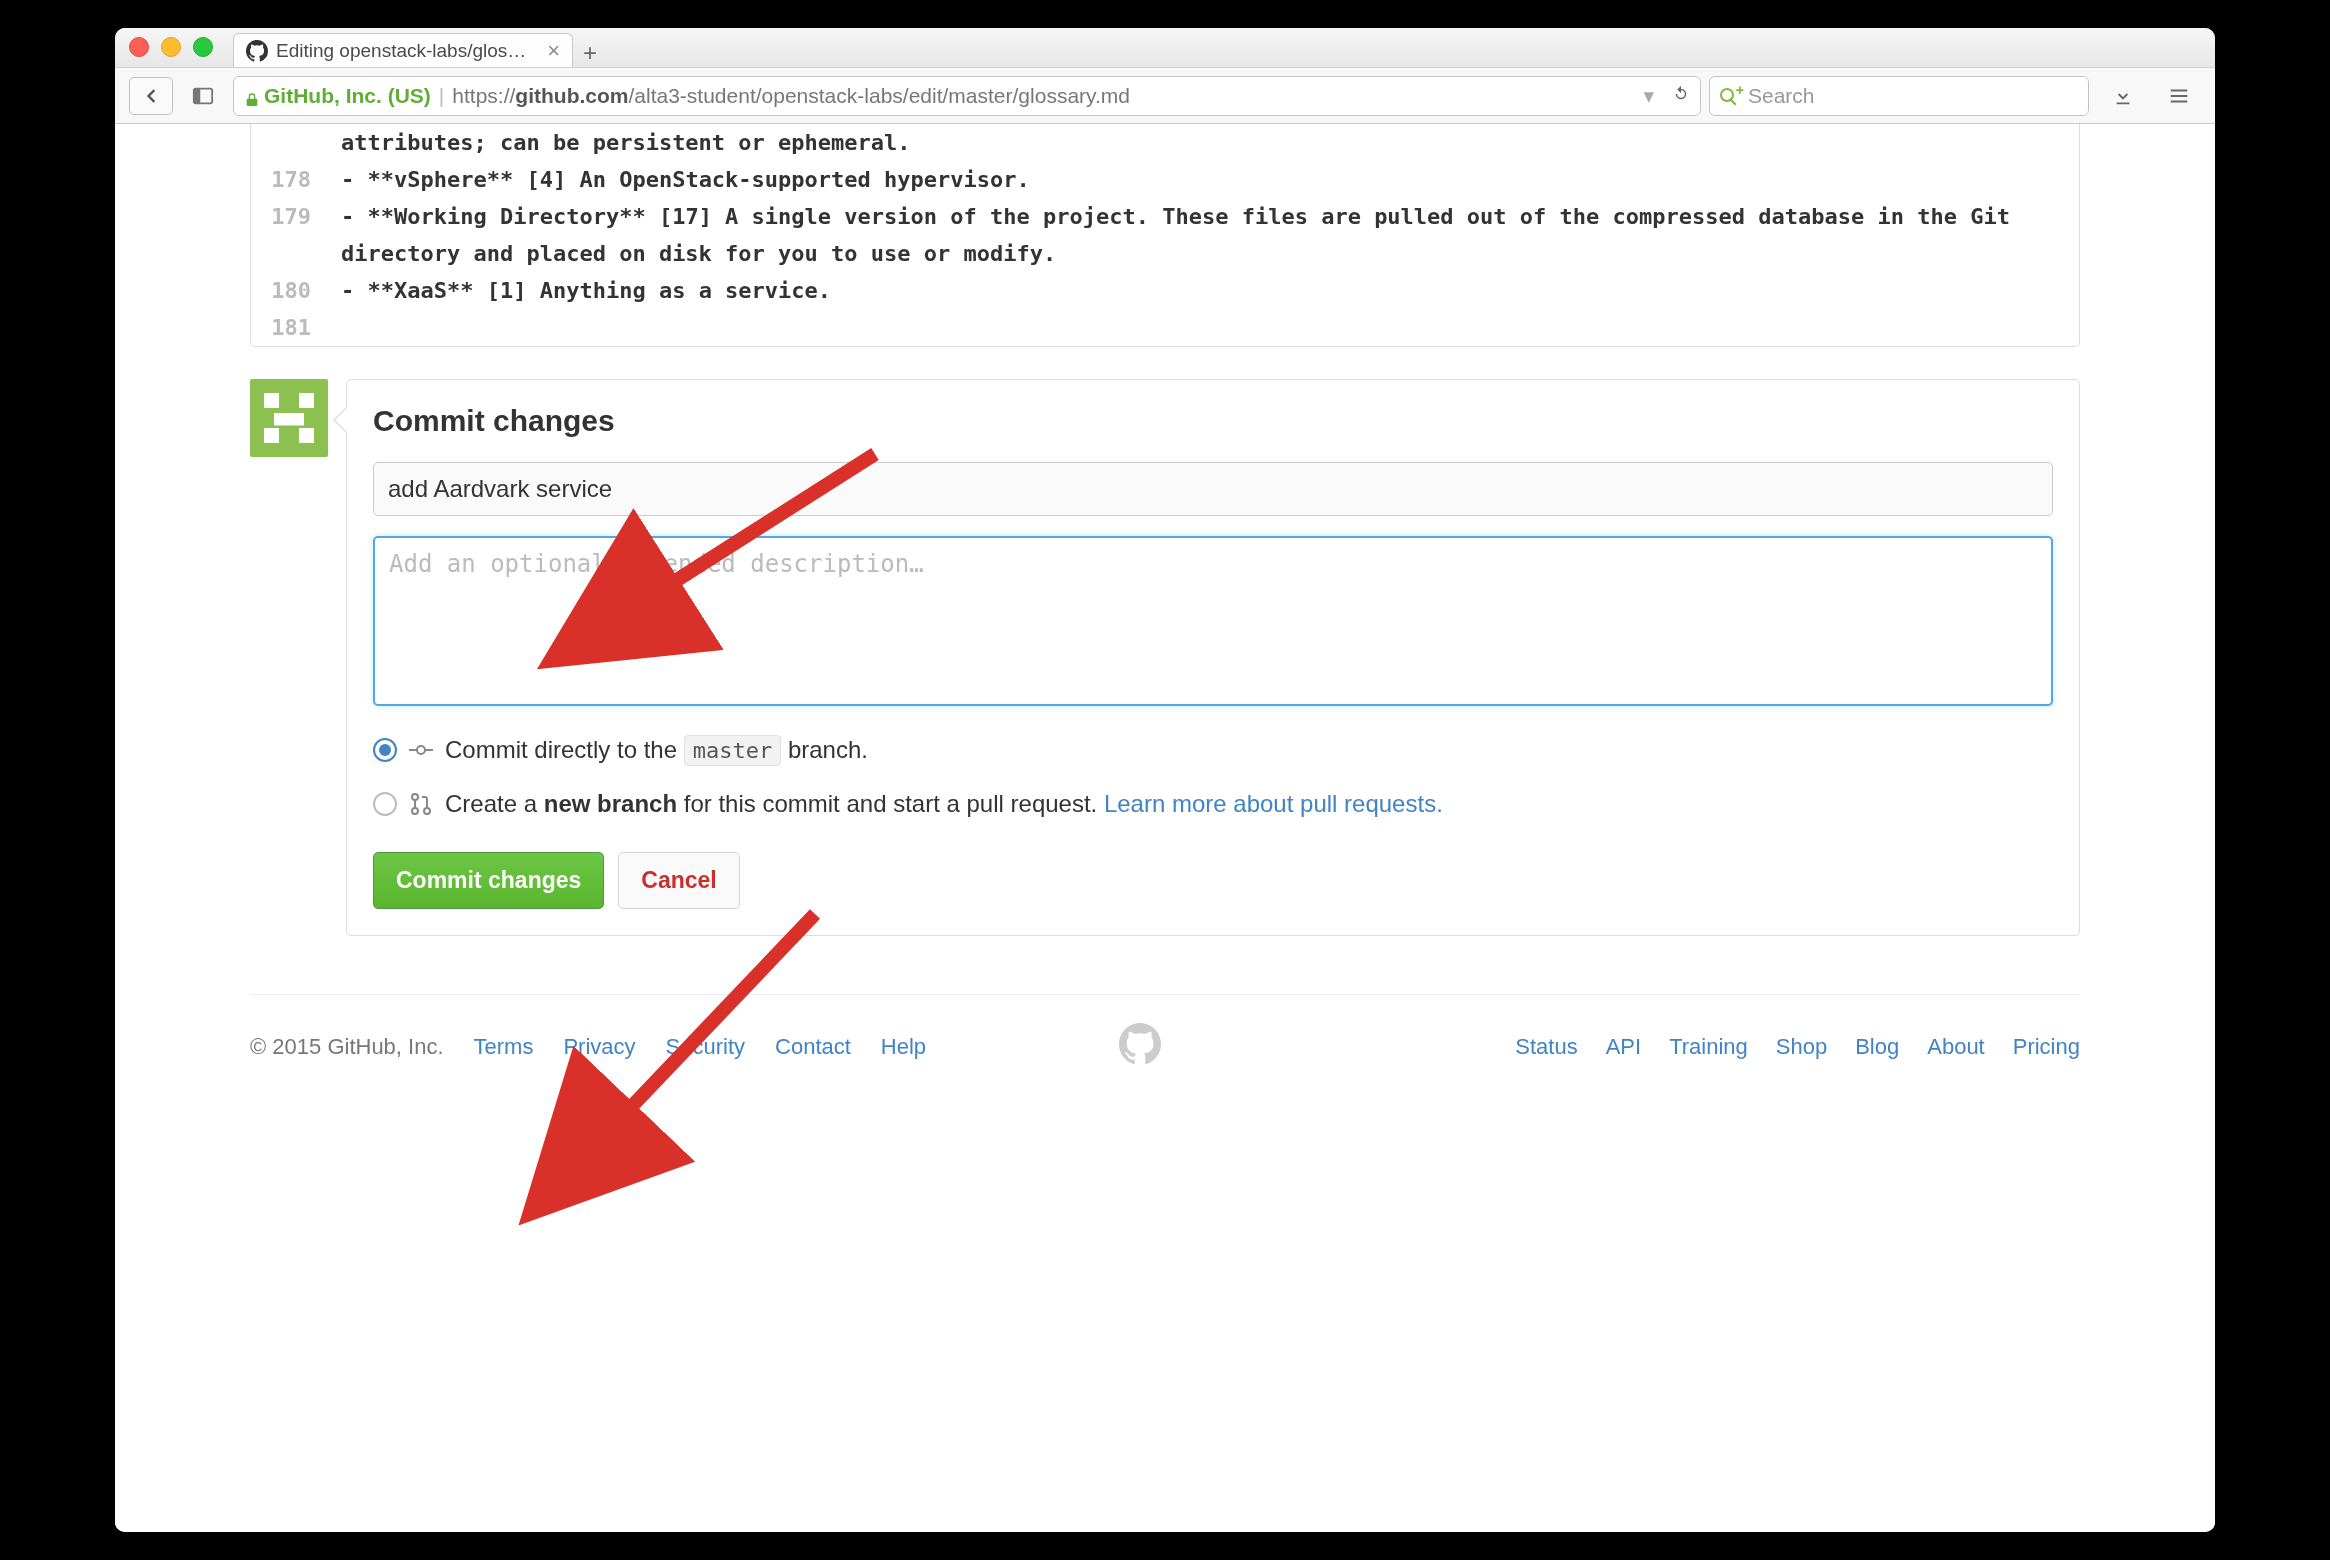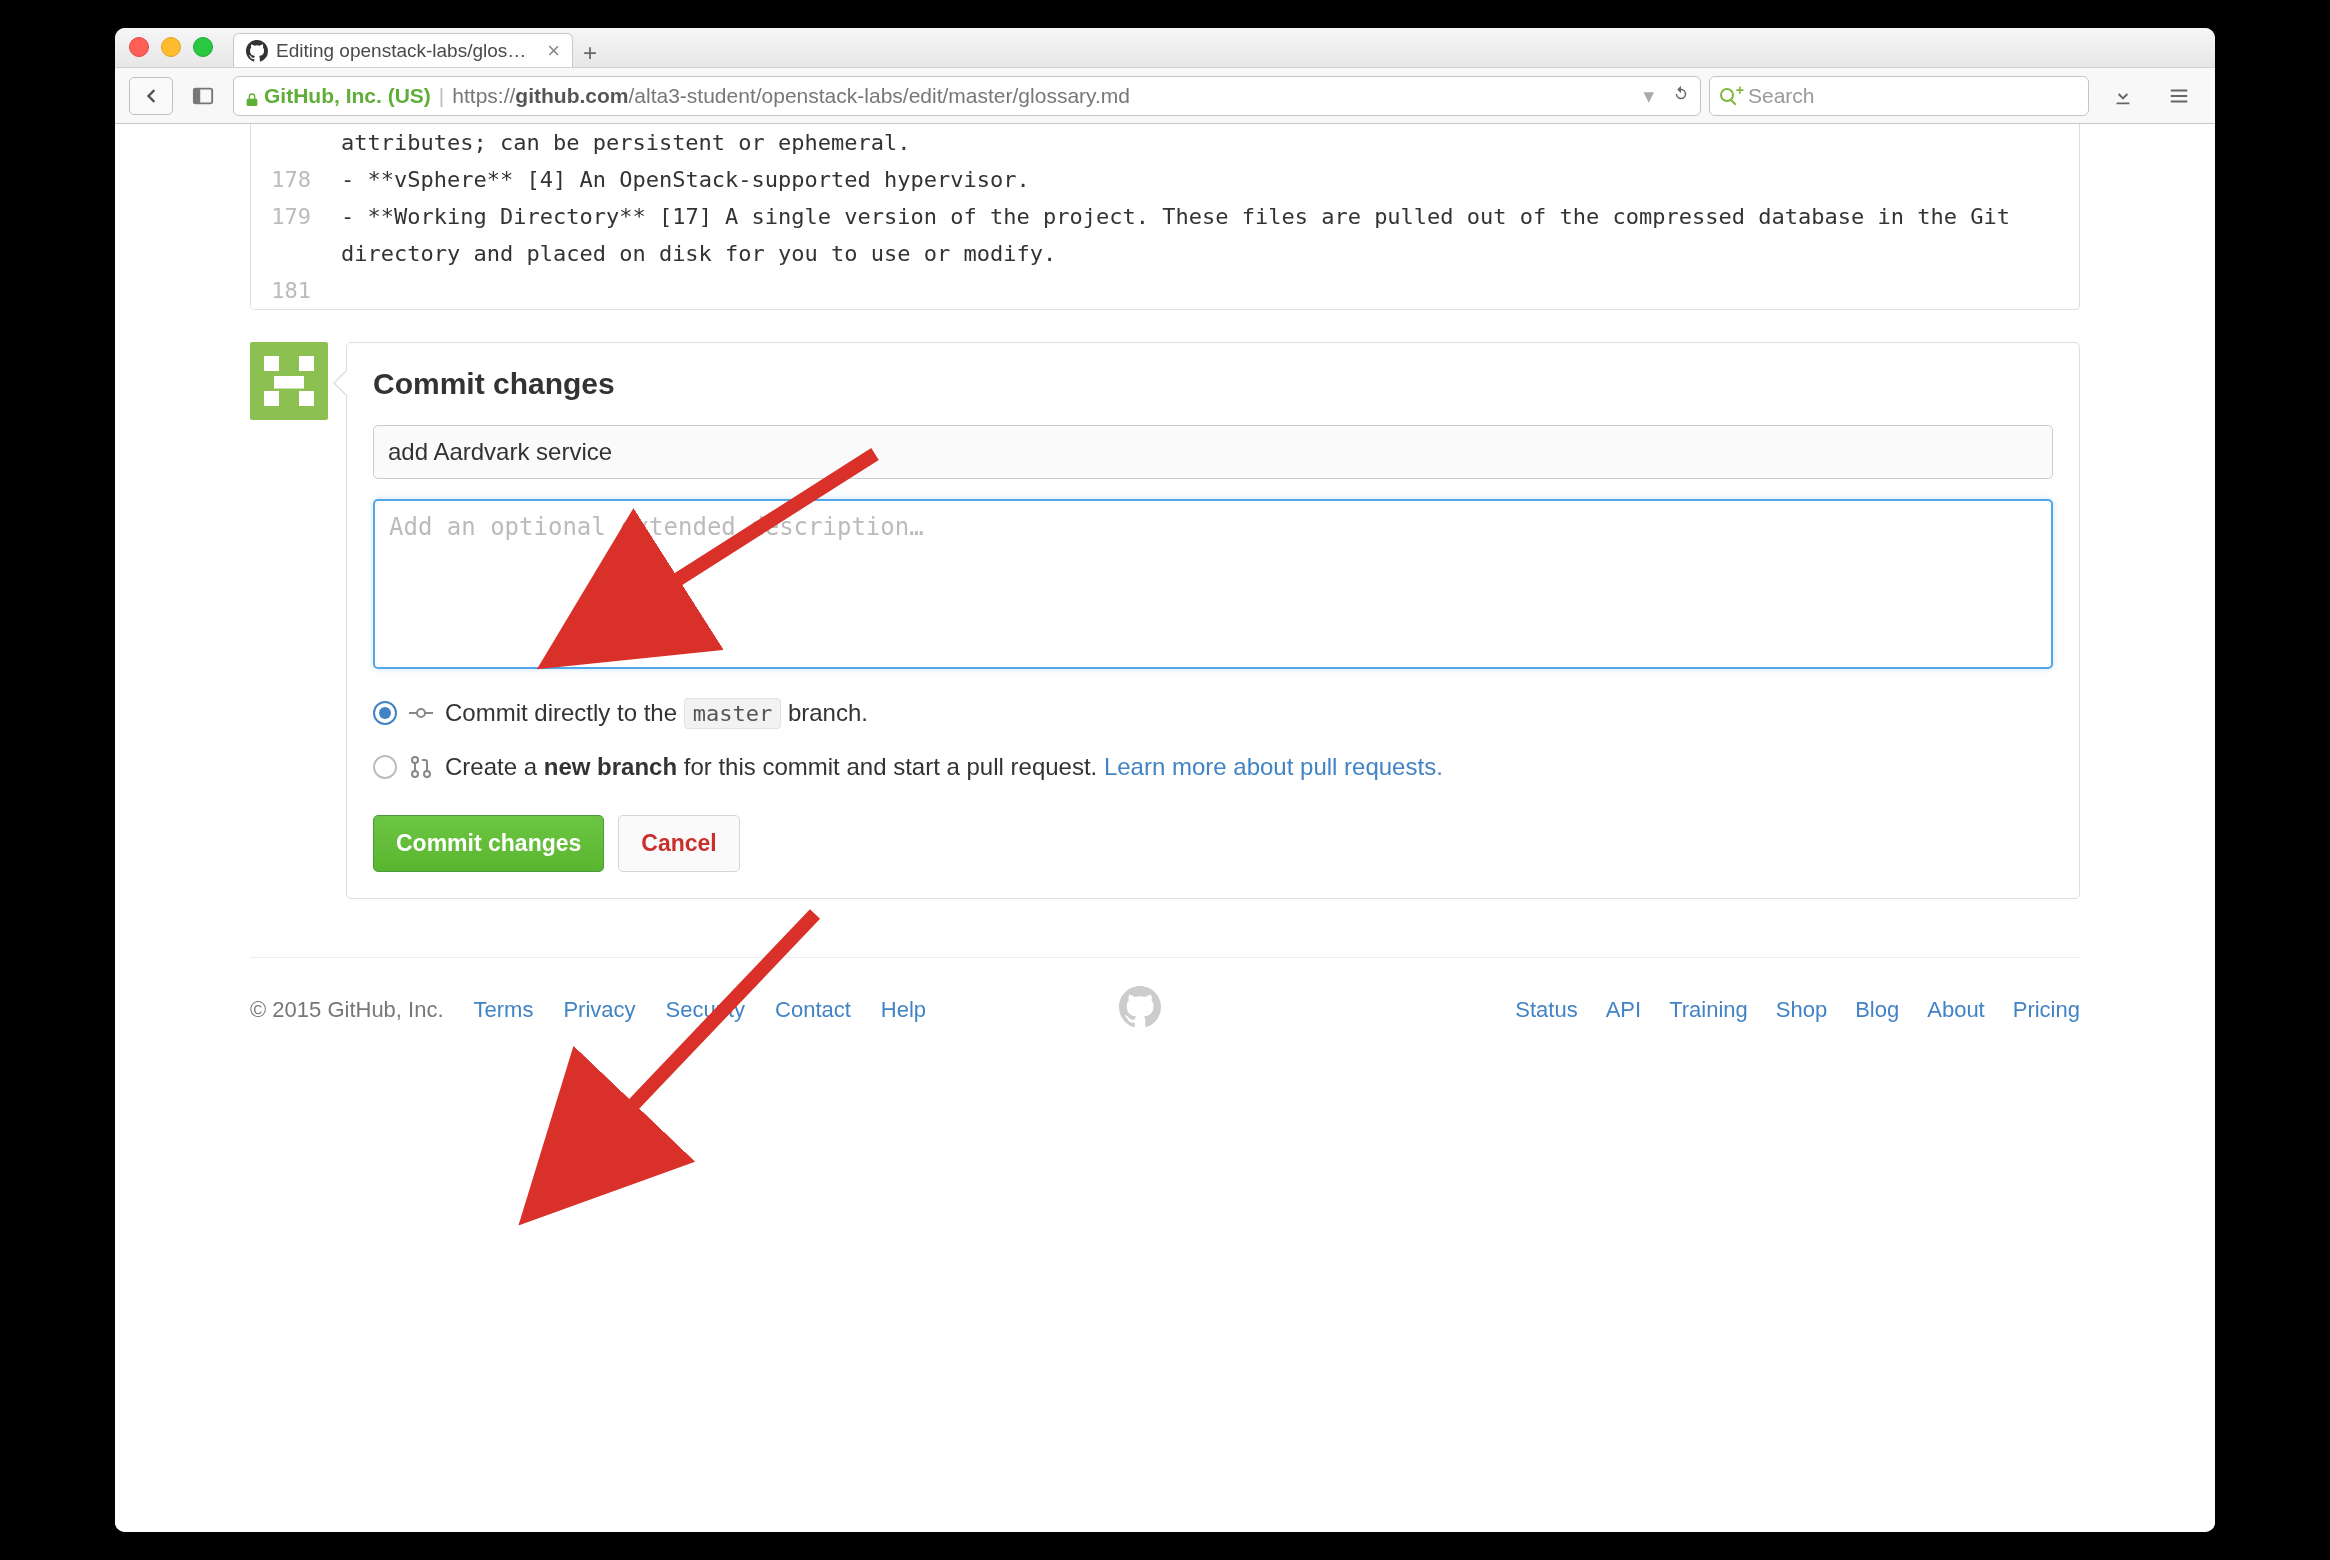--- a/index.html
+++ b/index.html
@@ -90,21 +90,21 @@
   .searchbox .gplus{position:relative;width:20px;height:20px;}
   .searchbox .gplus .mag{position:absolute;left:0;top:2px;width:14px;height:14px;border:2px solid #7fb83d;border-radius:50%;}
   .searchbox .gplus .mag::after{content:"";position:absolute;width:2px;height:8px;background:#7fb83d;right:-2px;bottom:-6px;transform:rotate(-45deg);}
   .searchbox .gplus .plus{position:absolute;right:-4px;top:-4px;color:#7fb83d;font-weight:900;font-size:14px;}
   
   .page{flex:1;background:#fff;overflow:auto;position:relative;}
   .content{max-width:1830px;margin:0 auto;padding:0 0 30px;}
   
   .editor{
     border:1px solid #ddd;border-top:none;border-radius:0 0 5px 5px;font-family:Consolas, "Menlo", monospace;
-    font-size:22px;line-height:1.5;color:#333;overflow:hidden;
+    font-size:22px;line-height:1.5;color:#333;overflow:hidden;font-weight:bold;
   }
   .line{display:flex;}
   .gutter{width:70px;text-align:right;padding:2px 10px 2px 0;color:#bbb;background:#fff;user-select:none;flex-shrink:0;}
   .code{padding:2px 10px 2px 20px;white-space:pre-wrap;}
   .code .bullet{color:#333;}
   
   .commit-wrap{display:flex;gap:18px;margin-top:32px;}
   .avatar{width:78px;height:78px;background:#8cc152;display:flex;align-items:center;justify-content:center;flex-shrink:0;position:relative;border-radius:2px;}
   .avatar svg{width:60px;height:60px;}
   .commit-panel{
@@ -244,20 +244,24 @@
             <div class="gutter">178</div>
             <div class="code"><span class="bullet">- </span><span>**vSphere** [4] An OpenStack-supported hypervisor.</span></div>
           </div>
         <div class="line">
             <div class="gutter">179</div>
             <div class="code"><span class="bullet">- </span><span>**Working Directory** [17] A single version of the project. These files are pulled out of the compressed database in the Git</span></div>
           </div>
         <div class="line">
             <div class="gutter"></div>
             <div class="code"><span>directory and placed on disk for you to use or modify.</span></div>
+          </div>
+        <div class="line">
+            <div class="gutter">180</div>
+            <div class="code"><span class="bullet">- </span><span>**XaaS** [1] Anything as a service.</span></div>
           </div>
         <div class="line">
             <div class="gutter">181</div>
             <div class="code"><span></span></div>
           </div>
       </div>
 
       <div class="commit-wrap">
         <div class="avatar">
           <svg viewBox="0 0 48 48">

